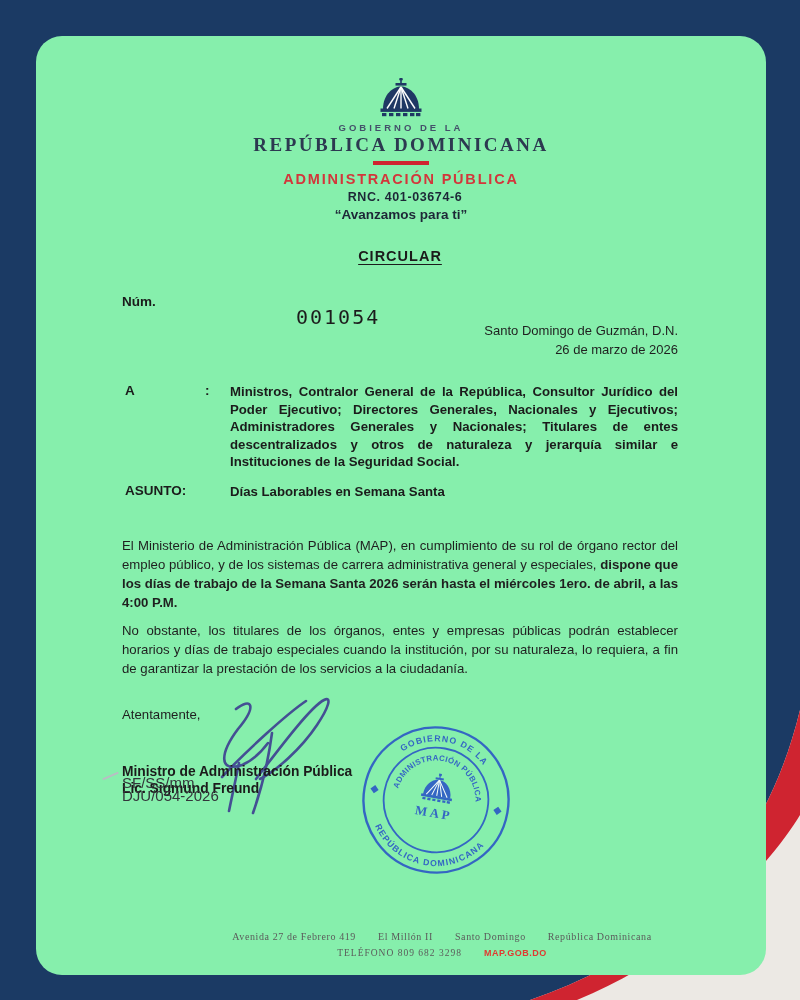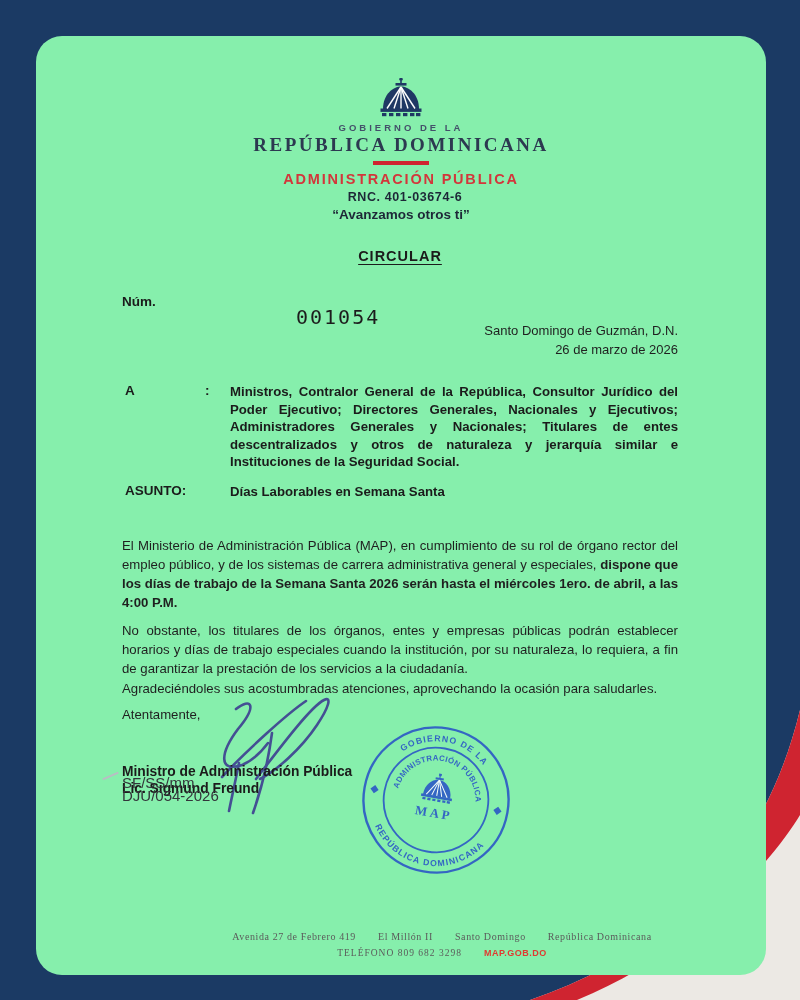--- a/index.html
+++ b/index.html
@@ -74,21 +74,21 @@
             <path d="M23,9 L23,30.5"></path>
           <path d="M23,9 L30,30.5"></path>
             <path d="M23,9 L37,30.5"></path>
         </g>
       </svg>
       <div class="gob">GOBIERNO DE LA</div>
       <div class="rep">REPÚBLICA DOMINICANA</div>
       <div class="divider"></div>
       <div class="adm">ADMINISTRACIÓN PÚBLICA</div>
       <div class="rnc">RNC. 401-03674-6</div>
-      <div class="slogan">“Avanzamos otros ti”</div>
+      <div class="slogan">“Avanzamos para ti”</div>
     </div>
 
     <div class="title">CIRCULAR</div>
     <div class="numlabel">Núm.</div>
     <div class="numval">001054</div>
     <div class="dateline">
       <div>Santo Domingo de Guzmán, D.N.</div>
       <div>26 de marzo de 2026</div>
     </div>
 
@@ -98,21 +98,20 @@
       <div class="atext">Ministros, Contralor General de la República, Consultor Jurídico del Poder Ejecutivo; Directores Generales, Nacionales y Ejecutivos; Administradores Generales y Nacionales; Titulares de entes descentralizados y otros de naturaleza y jerarquía similar e Instituciones de la Seguridad Social.</div>
     </div>
 
     <div class="arow asunto">
       <span class="alabel">ASUNTO:</span>
       <div class="atext">Días Laborables en Semana Santa</div>
     </div>
 
     <div class="bodytxt p1"><span>El Ministerio de Administración Pública (MAP), en cumplimiento de su rol de órgano rector del empleo público, y de los sistemas de carrera administrativa general y especiales, </span><strong>dispone que los días de trabajo de la Semana Santa 2026 serán hasta el miércoles 1ero. de abril, a las 4:00 P.M.</strong></div>
     <div class="bodytxt p2">No obstante, los titulares de los órganos, entes y empresas públicas podrán establecer horarios y días de trabajo especiales cuando la institución, por su naturaleza, lo requiera, a fin de garantizar la prestación de los servicios a la ciudadanía.</div>
-    <div class="bodytxt p3">Agradeciéndoles sus acostumbradas atenciones, aprovechando la ocasión para saludarles.</div>
     <div class="closing">Atentamente,</div>
 
     <svg class="sigsvg" width="210" height="145" viewBox="0 0 210 145">
       <g stroke="#3d3e91" stroke-width="2.6" fill="none" stroke-linecap="round" opacity=".9">
         <path d="M60,18 C75,6 82,14 62,38 C44,62 42,82 66,74 C78,69 86,60 92,52"></path>
         <path d="M46,86 C70,60 112,22 130,10"></path>
         <path d="M80,88 C100,62 134,16 148,9 C156,5 153,16 141,34 C125,58 100,80 84,88"></path>
         <path d="M96,42 C92,72 84,102 77,122"></path>
         <path d="M63,72 C59,92 55,110 53,120"></path>
       </g>

